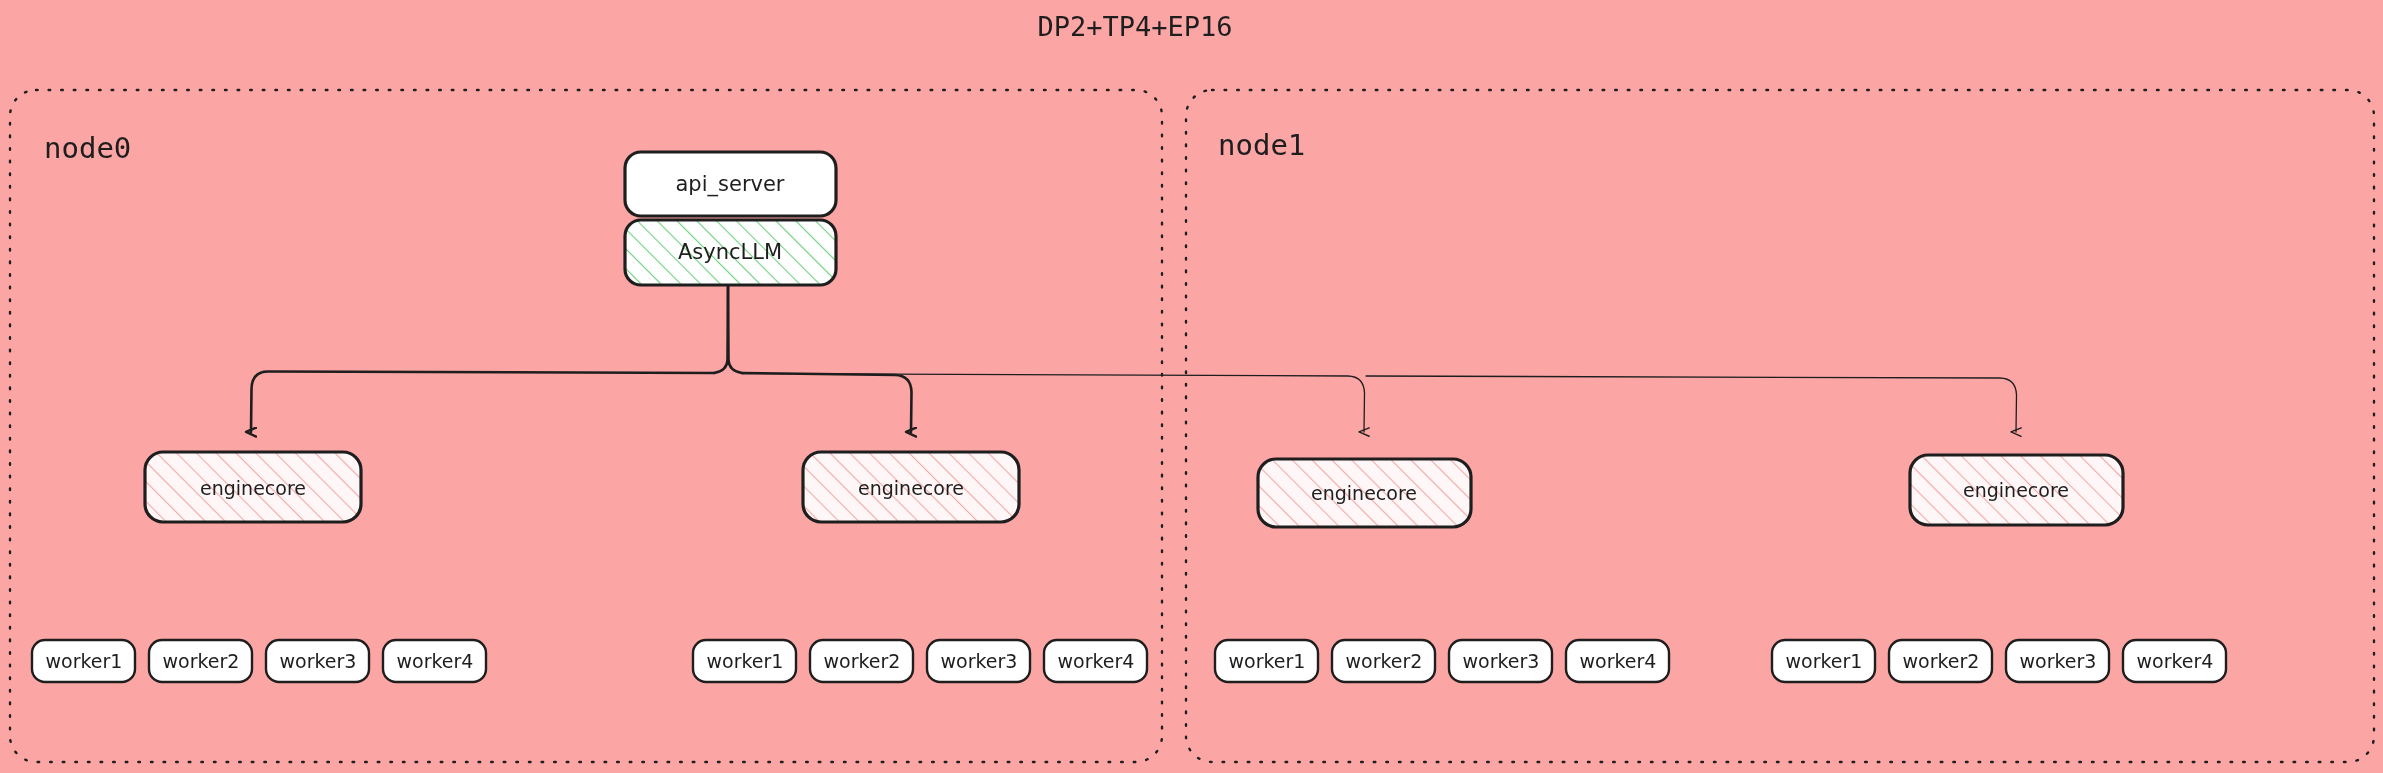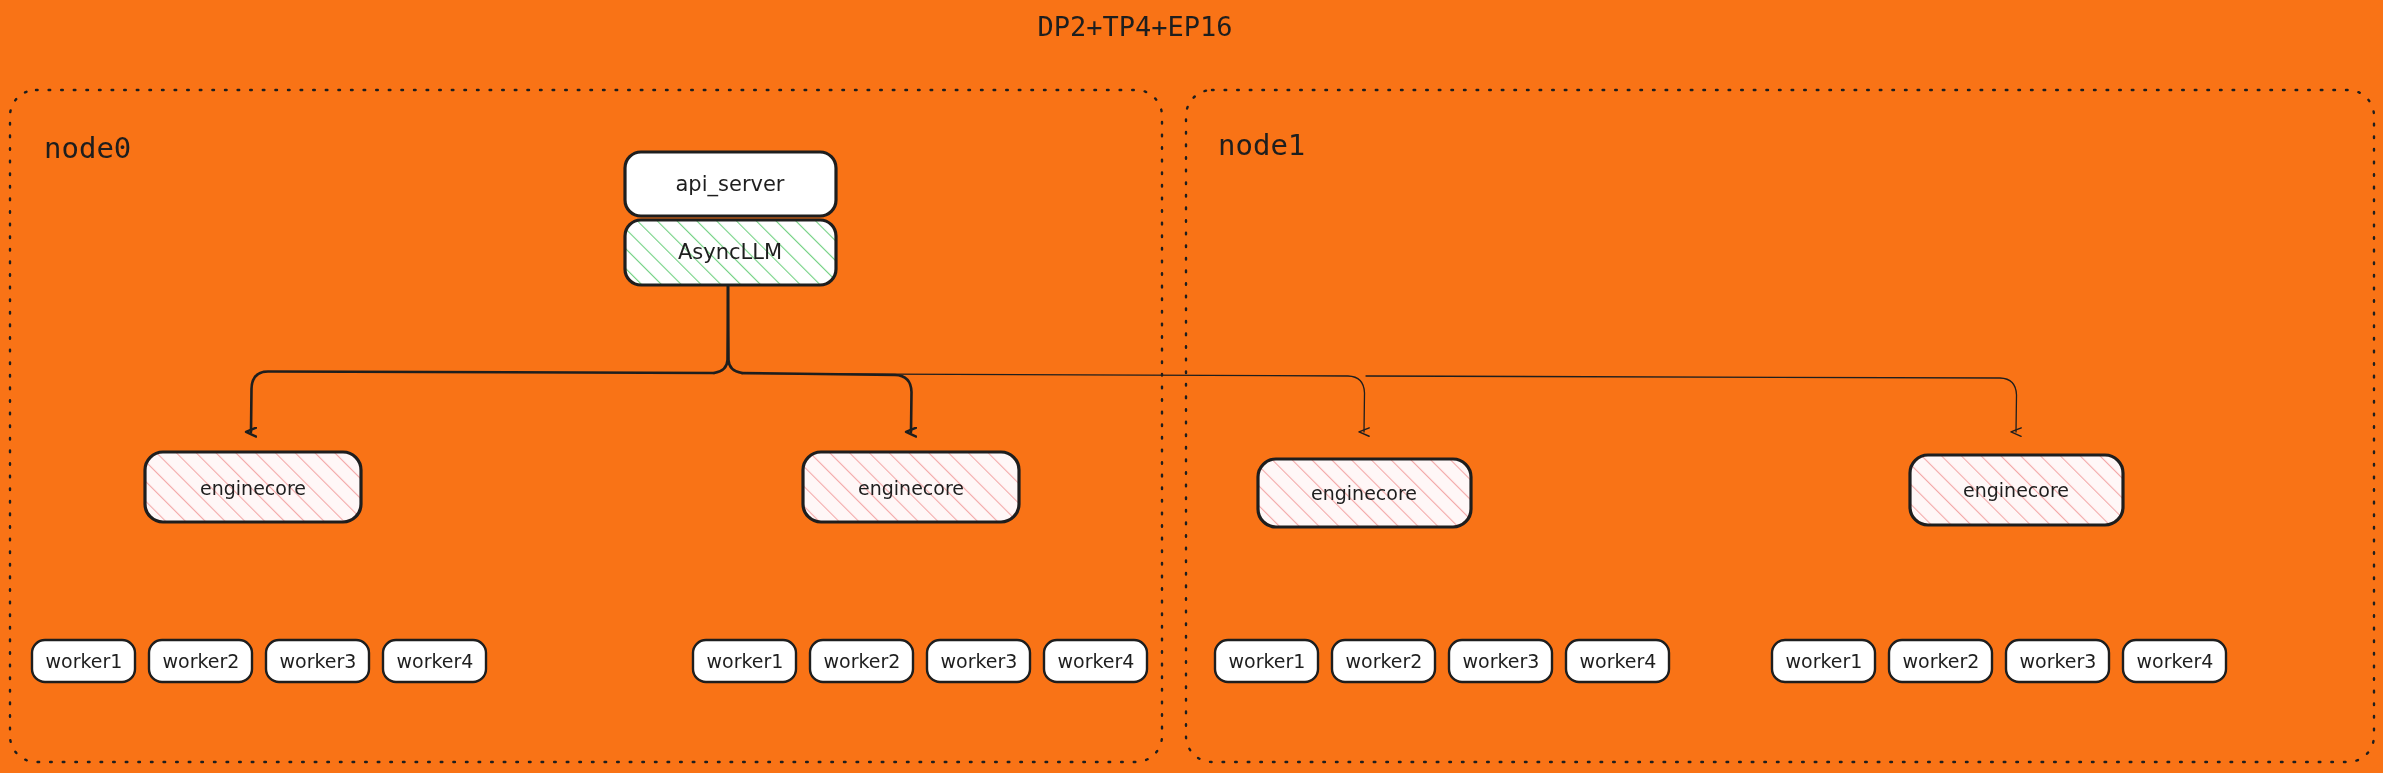--- a/index.html
+++ b/index.html
@@ -7,21 +7,21 @@
     padding: 0;
     background: #ffffff;
   }
   body {
     font-family: "DejaVu Sans", sans-serif;
   }
   #canvas {
     position: relative;
     width: 2383px;
     height: 773px;
-    background: #f97316;
+    background: #fca5a5;
     overflow: hidden;
   }
   #diagram-svg {
     position: absolute;
     left: 0;
     top: 0;
     width: 2383px;
     height: 773px;
   }
   .dg-title {

